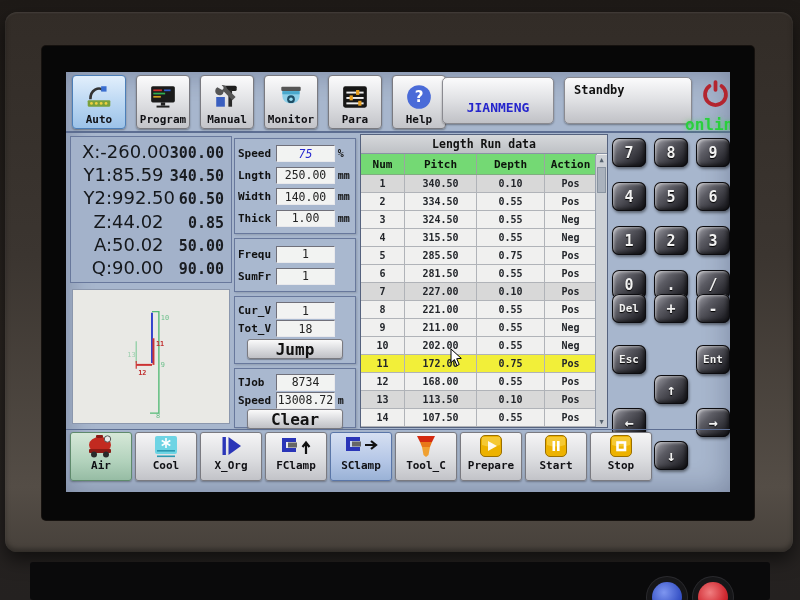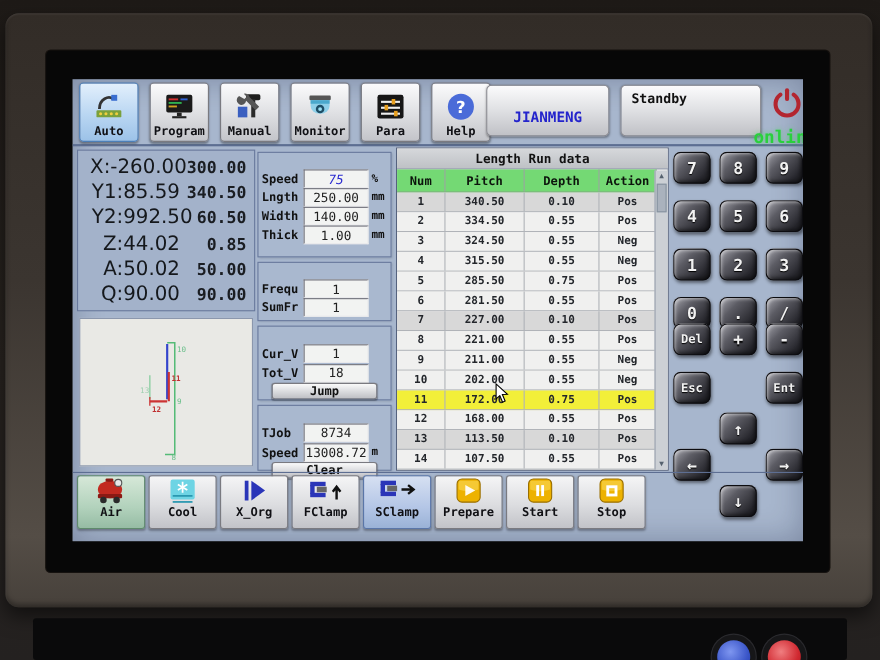--- a/index.html
+++ b/index.html
@@ -52,49 +52,49 @@
 
   
   .graphic{position:absolute;left:6px;top:217px;width:158px;height:135px;background:#e9e9e5;border:1px solid #8b97ad}
   .graphic svg{width:100%;height:100%}
   .g-red{fill:#c03030;font-size:7px;font-weight:bold}
   .g-green{fill:#6abf8a;font-size:7px}
   .g-pale{fill:#9ccfae;font-size:7px}
 
   
   .midcol{position:absolute;left:168px;top:66px;width:122px;height:290px;display:flex;flex-direction:column;gap:4px}
-  .mid-box{border:1px solid #68789c;background:#a9b8cf;padding:15px 3px;display:flex;flex-direction:column;justify-content:space-around;box-shadow:1px 1px 2px rgba(0,0,0,.15)}
+  .mid-box{border:1px solid #68789c;background:#a9b8cf;padding:4px 3px;display:flex;flex-direction:column;justify-content:space-around;box-shadow:1px 1px 2px rgba(0,0,0,.15)}
   .box-params{height:96px}.box-freq{height:54px}.box-vars{height:68px}.box-totals{height:60px}
   .prow{display:flex;align-items:center;gap:3px;height:18px}
   .p-label{width:37px;font-size:11px;font-weight:bold;color:#111;text-align:left}
   .p-field{width:61px;height:17px;background:#f2f3f2;border:1px solid;border-color:#70707a #e9e9ec #e9e9ec #70707a;
     font-size:11.5px;font-weight:normal;display:flex;align-items:center;justify-content:center;color:#222}
   .p-unit{font-size:10px;font-weight:bold;color:#111;width:15px}
   .accent .p-field{color:#2a2ad0;font-style:italic}
   .panel-btn{height:20px;border:1px solid #7a7a80;border-radius:3px;margin:0 9px;
-    background:linear-gradient(180deg,#fafafa,#dcdde0 50%,#bfc0c5);font-size:11px;font-weight:bold;color:#111;
+    background:linear-gradient(180deg,#fafafa,#dcdde0 50%,#bfc0c5);font-size:16px;font-weight:bold;color:#111;
     font-family:"DejaVu Sans Mono",monospace;box-shadow:0 1px 1px rgba(0,0,0,.3)}
 
   
   .table-panel{position:absolute;left:294px;top:62px;width:248px;height:294px;border:1px solid #55627e;background:#f0f0ef;display:flex;flex-direction:column}
   .t-title{height:20px;background:linear-gradient(#d6d8db,#bec1c5);border-bottom:1px solid #8a93a5;font-size:11.5px;font-weight:bold;color:#111;display:flex;align-items:center;justify-content:center}
   .t-head{height:22px;width:236px;display:grid;grid-template-columns:44px 72px 68px 52px;background:#74d974;border-bottom:1px solid #7fae7f}
   .t-head .hc{font-size:11px;font-weight:bold;color:#0c140c;display:flex;align-items:center;justify-content:center;border-right:1px solid #9aa6a0}
   .t-body{position:relative;flex:1}
   .trow{height:18px;width:236px;display:grid;grid-template-columns:44px 72px 68px 52px;background:#f0f0ef;border-bottom:1px solid #b0b3b8}
   .trow .tc{font-size:10px;font-weight:bold;color:#23262b;display:flex;align-items:center;justify-content:center;border-right:1px solid #b0b3b8}
   .trow.shaded{background:#d8d8d8}
   .trow.selected{background:#f2ef39}
   .tscroll{position:absolute;right:0;top:20px;bottom:0;width:12px;background:#ccd0d5;border-left:1px solid #99a1ae;display:flex;flex-direction:column;justify-content:space-between;align-items:center}
   .sarr{font-size:7px;color:#55616e;line-height:10px}
   .sthumb{position:absolute;left:1px;top:12px;width:9px;height:26px;background:#aab2bd;border:1px solid #8893a0}
 
   
   .kp-num{position:absolute;left:546px;top:66px;display:grid;grid-template-columns:repeat(3,34px);grid-auto-rows:29px;gap:15px 8px}
-  .kp-fn{position:absolute;left:546px;top:222px;display:grid;grid-template-columns:repeat(3,34px);grid-auto-rows:29px;gap:15px 8px}
+  .kp-fn{position:absolute;left:546px;top:222px;display:grid;grid-template-columns:repeat(3,34px);grid-auto-rows:29px;gap:22px 8px}
   .kp-ar{position:absolute;left:546px;top:303px;display:grid;grid-template-columns:repeat(3,34px);grid-auto-rows:29px;gap:4px 8px}
   .key{border-radius:7px;background:linear-gradient(135deg,#a8a8b0 0%,#5c5c64 35%,#26262c 80%);
     box-shadow:inset 0 0 0 1px #0c0c10,inset 2px 2px 3px rgba(255,255,255,.5),inset -2px -2px 4px rgba(0,0,0,.65),1px 2px 3px rgba(0,0,0,.45);
     color:#f2f2f2;font-size:15px;font-weight:bold;display:flex;align-items:center;justify-content:center;text-shadow:0 1px 1px #000}
   .key.small{font-size:11px}
   .key.ghost{visibility:hidden}
   .a-up{grid-column:2;grid-row:1}.a-left{grid-column:1;grid-row:2}.a-right{grid-column:3;grid-row:2}.a-down{grid-column:2;grid-row:3}
 
   
   .bottombar{position:absolute;left:0;top:357px;width:664px;height:52px;border-top:1px solid #5d6e92;padding:2px 0 0 4px;display:flex;gap:3px}
@@ -557,20 +557,30 @@
               <rect x="2" y="4" width="14" height="4" fill="#2a35b8"></rect>
               <rect x="2" y="14" width="14" height="4" fill="#2a35b8"></rect>
               <rect x="2" y="7" width="4" height="8" fill="#2a35b8"></rect>
               <rect x="8" y="8.5" width="9" height="5" fill="#666"></rect>
               <path d="M21,12 H31 M27,8 L32,12 L27,16" fill="none" stroke="#111" stroke-width="2.2"></path>
             </svg>
           </span>
           <span class="bn-label">SClamp</span>
         </div>
 
+        <div class="bn-btn">
+          <span class="bn-icon">
+            <svg viewBox="0 0 26 26">
+              <path d="M4,3 h18 l-3,6 h-12 z" fill="#d42a10"></path>
+              <path d="M7,9 h12 l-2,5 h-8 z" fill="#e87818"></path>
+              <path d="M9,14 h8 l-1.5,8 -2.5,2 -2.5,-2 z" fill="#f0a030"></path>
+            </svg>
+          </span>
+          <span class="bn-label">Tool_C</span>
+        </div>
 
         <div class="bn-btn">
           <span class="bn-icon">
             <svg viewBox="0 0 26 26">
               <rect x="2.5" y="2.5" width="21" height="21" rx="4.5" fill="#edb200" stroke="#9a6f00"></rect>
               <path d="M4,4 h18 v8 c-6,2 -12,2 -18,0 z" fill="#f8d34a" opacity=".7"></path>
               <path d="M10,8 L19,13 L10,18 Z" fill="#fff" opacity=".92"></path>
             </svg>
           </span>
           <span class="bn-label">Prepare</span>

